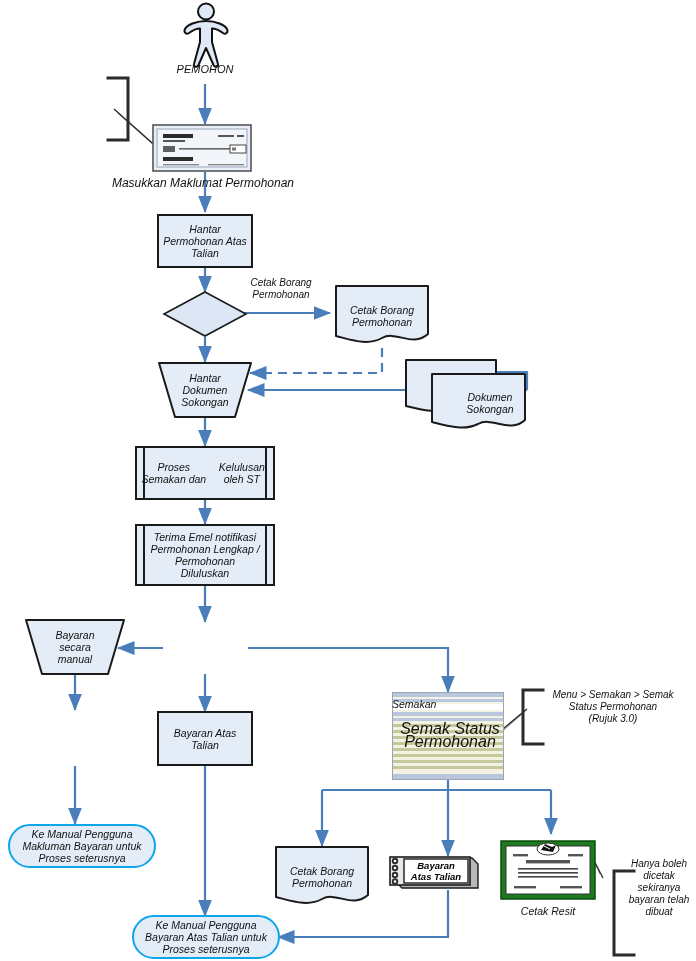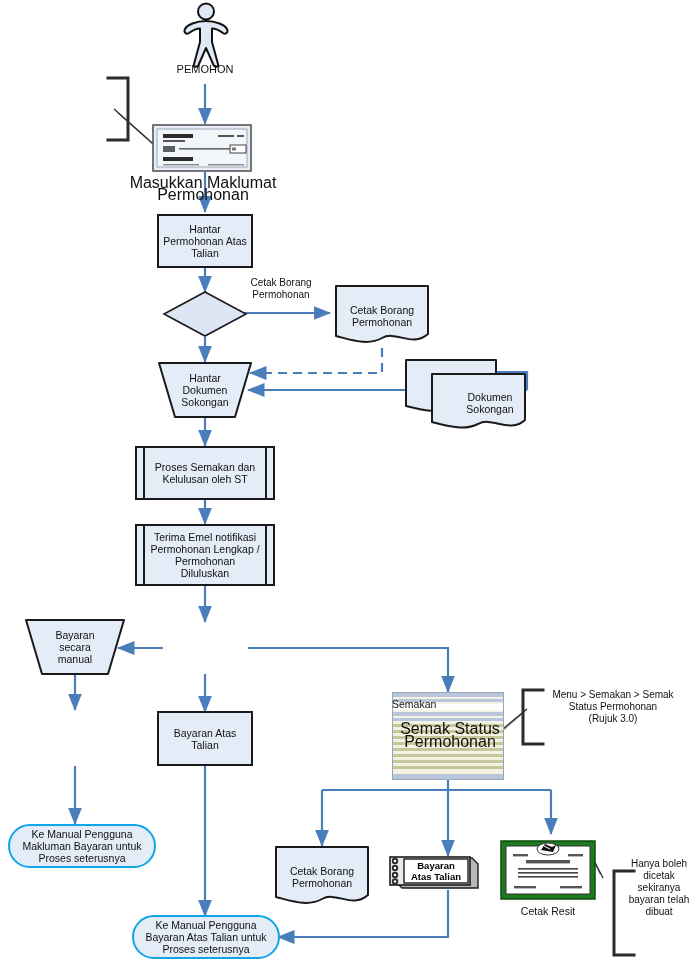--- a/index.html
+++ b/index.html
@@ -1,18 +1,18 @@
 <!DOCTYPE html>
 <html><head>
 <meta charset="utf-8">
 <style>
   html,body{margin:0;padding:0;background:#ffffff;}
   body{width:696px;height:961px;position:relative;overflow:hidden;
        font-family:"Liberation Sans","DejaVu Sans",sans-serif;color:#1a1a1a;}
-  #canvas{position:absolute;left:0;top:0;width:696px;height:961px;}
+  #canvas{position:absolute;left:0;top:0;width:696px;height:961px;font-style:italic;}
   .lbl{position:absolute;text-align:center;line-height:12px;font-size:10.5px;color:#111;}
   .node{position:absolute;box-sizing:border-box;display:flex;align-items:center;
         justify-content:center;text-align:center;font-size:10.5px;line-height:12px;color:#111;}
   .proc{background:#e4ecf7;border:2px solid #1a1a1a;}
   .predef{background:#e4ecf7;border:2px solid #1a1a1a;}
   .predef::before,.predef::after{content:"";position:absolute;top:0;bottom:0;width:0;
         border-left:2px solid #1a1a1a;}
   .predef::before{left:6px;} .predef::after{right:6px;}
   .term{background:#e4ecf7;border:2px solid #0ea5e9;border-radius:26px;}
   .diamond-wrap{position:absolute;}
@@ -104,21 +104,21 @@
     <rect x="66" y="11" width="16" height="2" fill="#555"></rect>
     <rect x="85" y="11" width="7" height="2" fill="#555"></rect>
     <rect x="11" y="22" width="12" height="6" fill="#2b2b2b" opacity="0.75"></rect>
     <rect x="27" y="24" width="56" height="1.6" fill="#666"></rect>
     <rect x="78" y="21" width="16" height="8" fill="#ffffff" stroke="#444" stroke-width="1"></rect>
     <rect x="80" y="23.5" width="4" height="3" fill="#777"></rect>
     <rect x="11" y="33" width="30" height="4" fill="#2b2b2b"></rect>
     <rect x="11" y="40" width="36" height="1.4" fill="#888"></rect>
     <rect x="56" y="40" width="36" height="1.4" fill="#888"></rect>
   </svg>
-  <div class="lbl" style="left:105px;top:177px;width:196px;font-size:16px">Masukkan Maklumat Permohonan</div>
+  <div class="lbl" style="left:105px;top:177px;width:196px;font-size:12px">Masukkan Maklumat Permohonan</div>
 
   <div class="node proc" style="left:157px;top:214px;width:96px;height:54px;flex-direction:column">
     <span>Hantar</span>
     <span>Permohonan Atas</span>
     <span>Talian</span>
   </div>
 
   <div class="diamond-wrap" style="left:162px;top:290px;width:86px;height:48px">
     <svg viewBox="0 0 86 48" width="86" height="48">
       <path d="M43,2 L84,24 L43,46 L2,24 Z" fill="#dde6f4" stroke="#1a1a1a" stroke-width="1.6"></path>
@@ -156,21 +156,21 @@
     <svg viewBox="0 0 124 78" width="124" height="78">
       <path d="M2,2 L92,2 L92,46 C78,58 62,44 50,50 C36,56 18,52 2,48 Z" fill="#e4ecf7" stroke="#1a1a1a" stroke-width="2" stroke-linejoin="round"></path>
       <path d="M28,16 L121,16 L121,62 C106,76 88,58 74,66 C60,73 44,68 28,64 Z" fill="#e4ecf7" stroke="#1a1a1a" stroke-width="2" stroke-linejoin="round"></path>
     </svg>
     <div class="shape-txt" style="flex-direction:column;padding-left:24px;padding-top:6px">
       <span>Dokumen</span>
       <span>Sokongan</span>
     </div>
   </div>
 
-  <div class="node predef" style="left:135px;top:446px;width:140px;height:54px;flex-direction:column">
+  <div class="node predef" style="left:135px;top:446px;width:140px;height:54px;flex-direction:row">
     <span>Proses Semakan dan</span>
     <span>Kelulusan oleh ST</span>
   </div>
 
   <div class="node predef" style="left:135px;top:524px;width:140px;height:62px;flex-direction:column">
     <span>Terima Emel notifikasi</span>
     <span>Permohonan Lengkap /</span>
     <span>Permohonan</span>
     <span>Diluluskan</span>
   </div>

